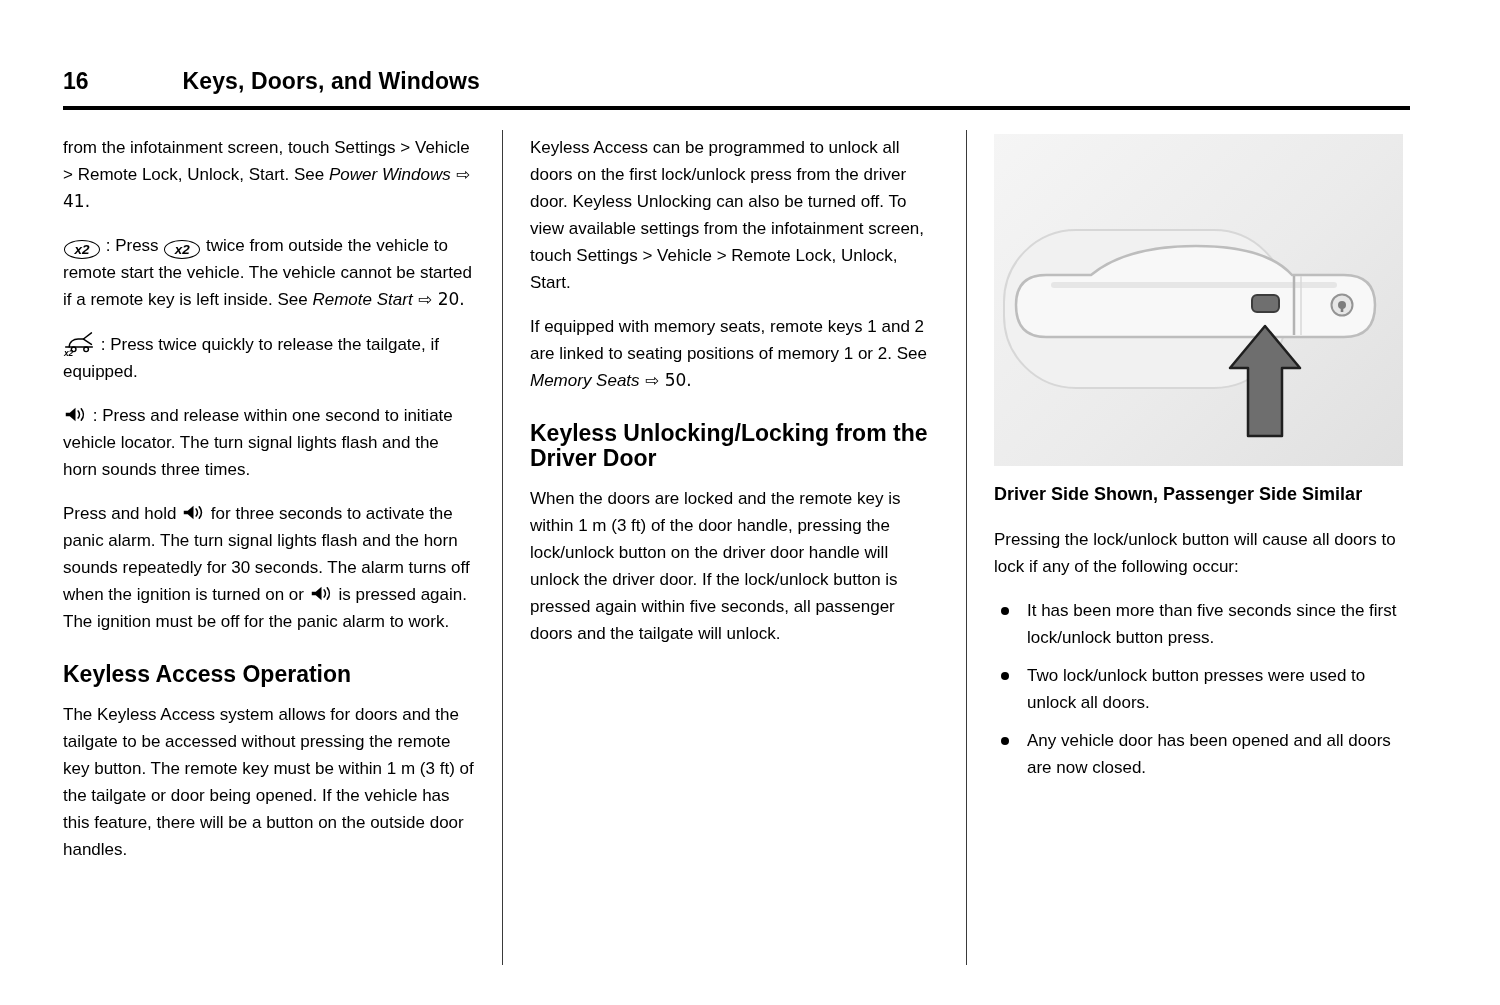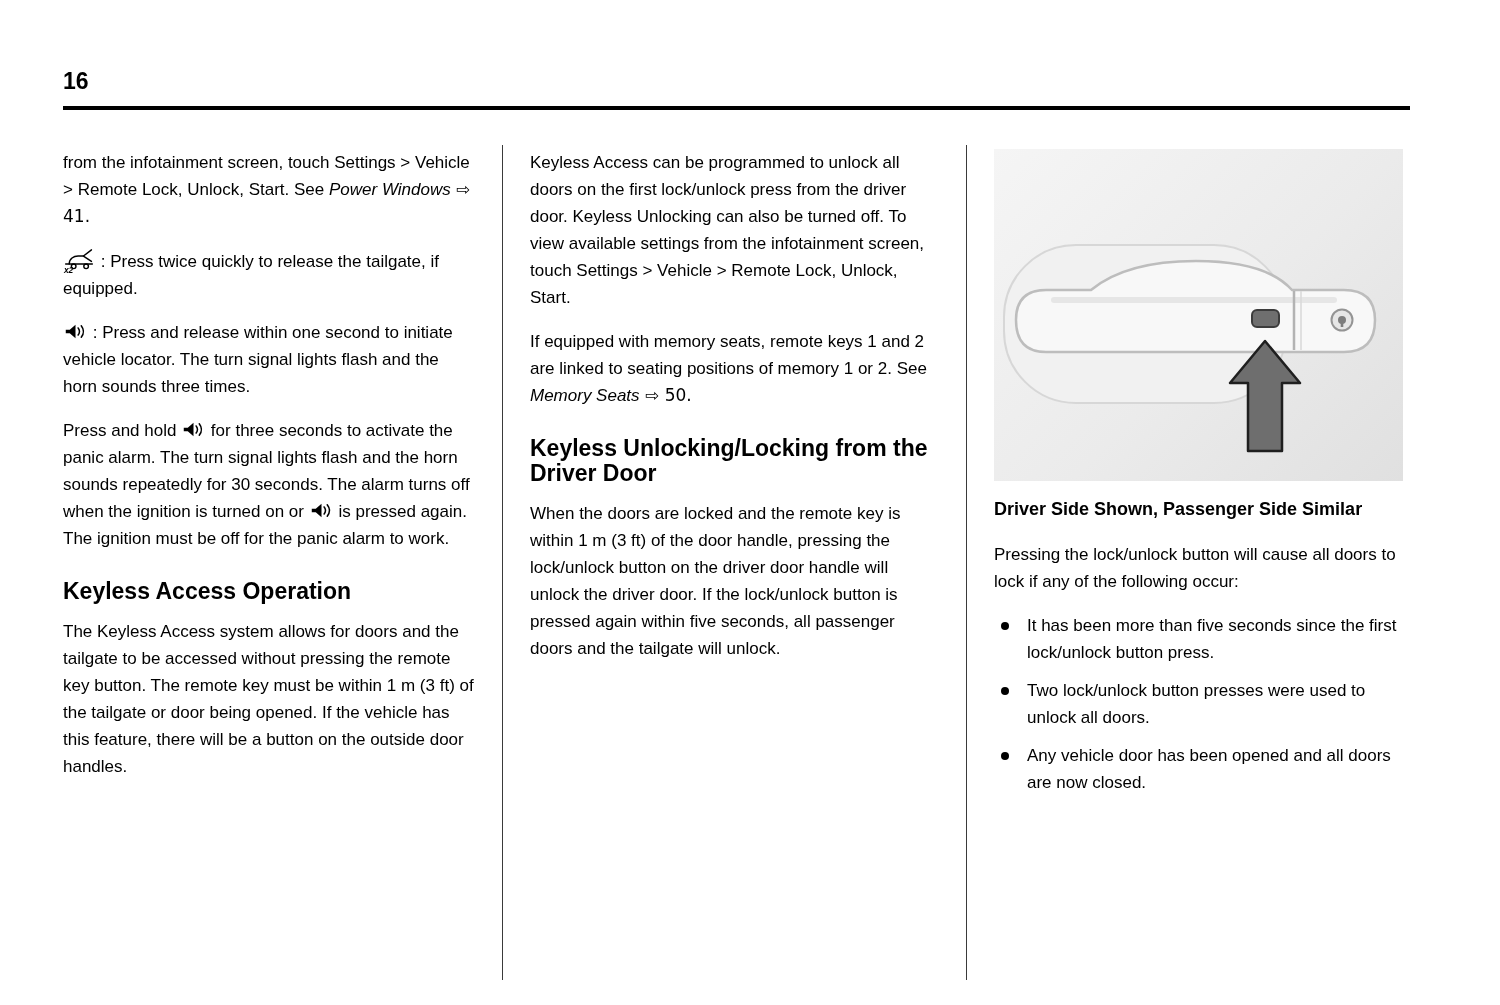--- a/index.html
+++ b/index.html
@@ -6,21 +6,21 @@
   body{
     width:1500px;height:1005px;overflow:hidden;position:relative;
     font-family:"Liberation Sans","DejaVu Sans",sans-serif;color:#000;
     -webkit-font-smoothing:antialiased;
   }
   .page{position:absolute;left:63px;top:8px;width:1347px;}
   header.pagehead{display:flex;align-items:baseline;gap:94px;margin-top:60px;}
   .page-num{font-size:23px;font-weight:bold;}
   h1.chapter{font-size:23px;font-weight:bold;margin:0;letter-spacing:.1px;}
   .rule{height:4px;background:#000;margin-top:11px;}
-  .columns{position:relative;margin-top:39px;height:845px;}
+  .columns{position:relative;margin-top:24px;height:845px;}
   .col{position:absolute;top:0;font-size:17px;line-height:27px;}
   .col1{left:0;width:412px;}
   .col2{left:467px;width:410px;}
   .col3{left:931px;width:409px;}
   .vdivider{position:absolute;top:-4px;width:1px;height:835px;background:#3a3a3a;}
   .d1{left:439px;}
   .d2{left:903px;}
   p{margin:0 0 17px 0;}
   h2.sec{font-size:23px;line-height:25px;font-weight:bold;margin:27px 0 14px 0;}
   .seg-italic{font-style:italic;}
@@ -69,27 +69,29 @@
       <path d="M16 6 q3 4 0 8"></path>
       <path d="M19.5 3.5 q5 6.5 0 13"></path>
     </g>
   </symbol>
 </svg>
 
 <div class="page">
 
   <header class="pagehead">
     <span class="page-num">16</span>
+    <h1 class="chapter">Keys, Doors, and Windows</h1>
   </header>
   <div class="rule"></div>
 
   <div class="columns">
 
     <section class="col col1">
       <p><span class="seg">from the infotainment screen, touch Settings &gt; Vehicle &gt; Remote Lock, Unlock, Start. See </span><span class="seg-italic">Power Windows</span><span class="seg-ref"> ⇨ 41.</span></p>
+      <p><span class="icon-x2">x2</span><span class="seg"> : Press </span><span class="icon-x2">x2</span><span class="seg"> twice from outside the vehicle to remote start the vehicle. The vehicle cannot be started if a remote key is left inside. See </span><span class="seg-italic">Remote Start</span><span class="seg-ref"> ⇨ 20.</span></p>
       <p><svg class="icon-tailgate">
             <use href="#tailgate-sym"></use>
           </svg><span class="seg"> : Press twice quickly to release the tailgate, if equipped.</span></p>
       <p><svg class="icon-horn">
             <use href="#horn-sym"></use>
           </svg><span class="seg"> : Press and release within one second to initiate vehicle locator. The turn signal lights flash and the horn sounds three times.</span></p>
       <p><span class="seg">Press and hold </span><svg class="icon-horn">
             <use href="#horn-sym"></use>
           </svg><span class="seg"> for three seconds to activate the panic alarm. The turn signal lights flash and the horn sounds repeatedly for 30 seconds. The alarm turns off when the ignition is turned on or </span><svg class="icon-horn">
             <use href="#horn-sym"></use>

